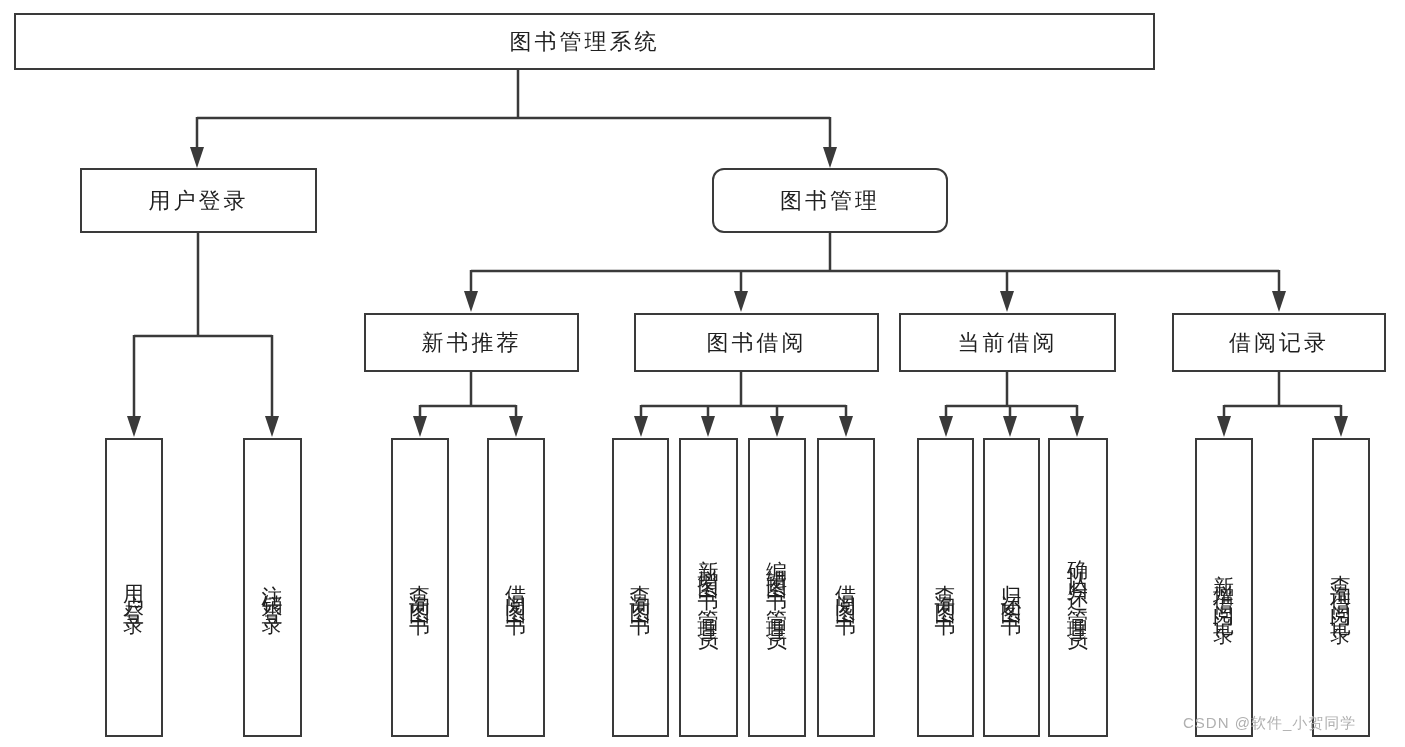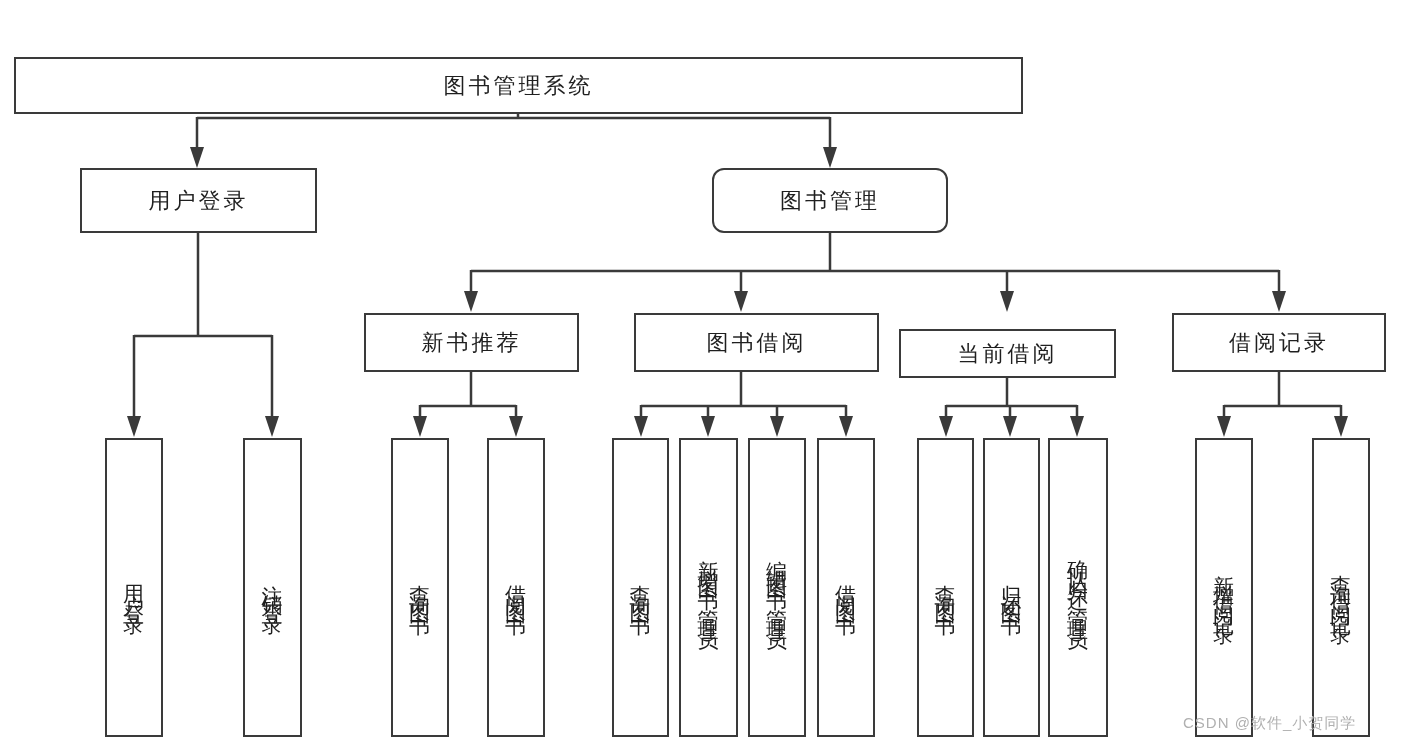--- a/index.html
+++ b/index.html
@@ -89,38 +89,38 @@
         <polygon points="770,416 784,416 777,437"></polygon>
         <polygon points="839,416 853,416 846,437"></polygon>
         <polygon points="939,416 953,416 946,437"></polygon>
         <polygon points="1003,416 1017,416 1010,437"></polygon>
         <polygon points="1070,416 1084,416 1077,437"></polygon>
         <polygon points="1217,416 1231,416 1224,437"></polygon>
         <polygon points="1334,416 1348,416 1341,437"></polygon>
       </g>
   </svg>
 
-  <div class="hbox" style="left:14px;top:13px;width:1009px;height:57px;margin-top:44px;">
+  <div class="hbox" style="left:14px;top:13px;width:1141px;height:57px;">
     <span>图书管理系统</span>
   </div>
 
   <div class="hbox" style="left:80px;top:168px;width:237px;height:65px;">
     <span>用户登录</span>
   </div>
   <div class="hbox" style="left:712px;top:168px;width:236px;height:65px;border-radius:12px;">
     <span>图书管理</span>
   </div>
 
   <div class="hbox" style="left:364px;top:313px;width:215px;height:59px;">
     <span>新书推荐</span>
   </div>
   <div class="hbox" style="left:634px;top:313px;width:245px;height:59px;">
     <span>图书借阅</span>
   </div>
-  <div class="hbox" style="left:899px;top:329px;width:217px;height:49px;">
+  <div class="hbox" style="left:899px;top:313px;width:217px;height:59px;">
     <span>当前借阅</span>
   </div>
   <div class="hbox" style="left:1172px;top:313px;width:214px;height:59px;">
     <span>借阅记录</span>
   </div>
 
   <div class="vbox" style="left:105px;top:438px;width:58px;height:299px;">
     <span>用户登录</span>
   </div>
   <div class="vbox" style="left:243px;top:438px;width:59px;height:299px;">

